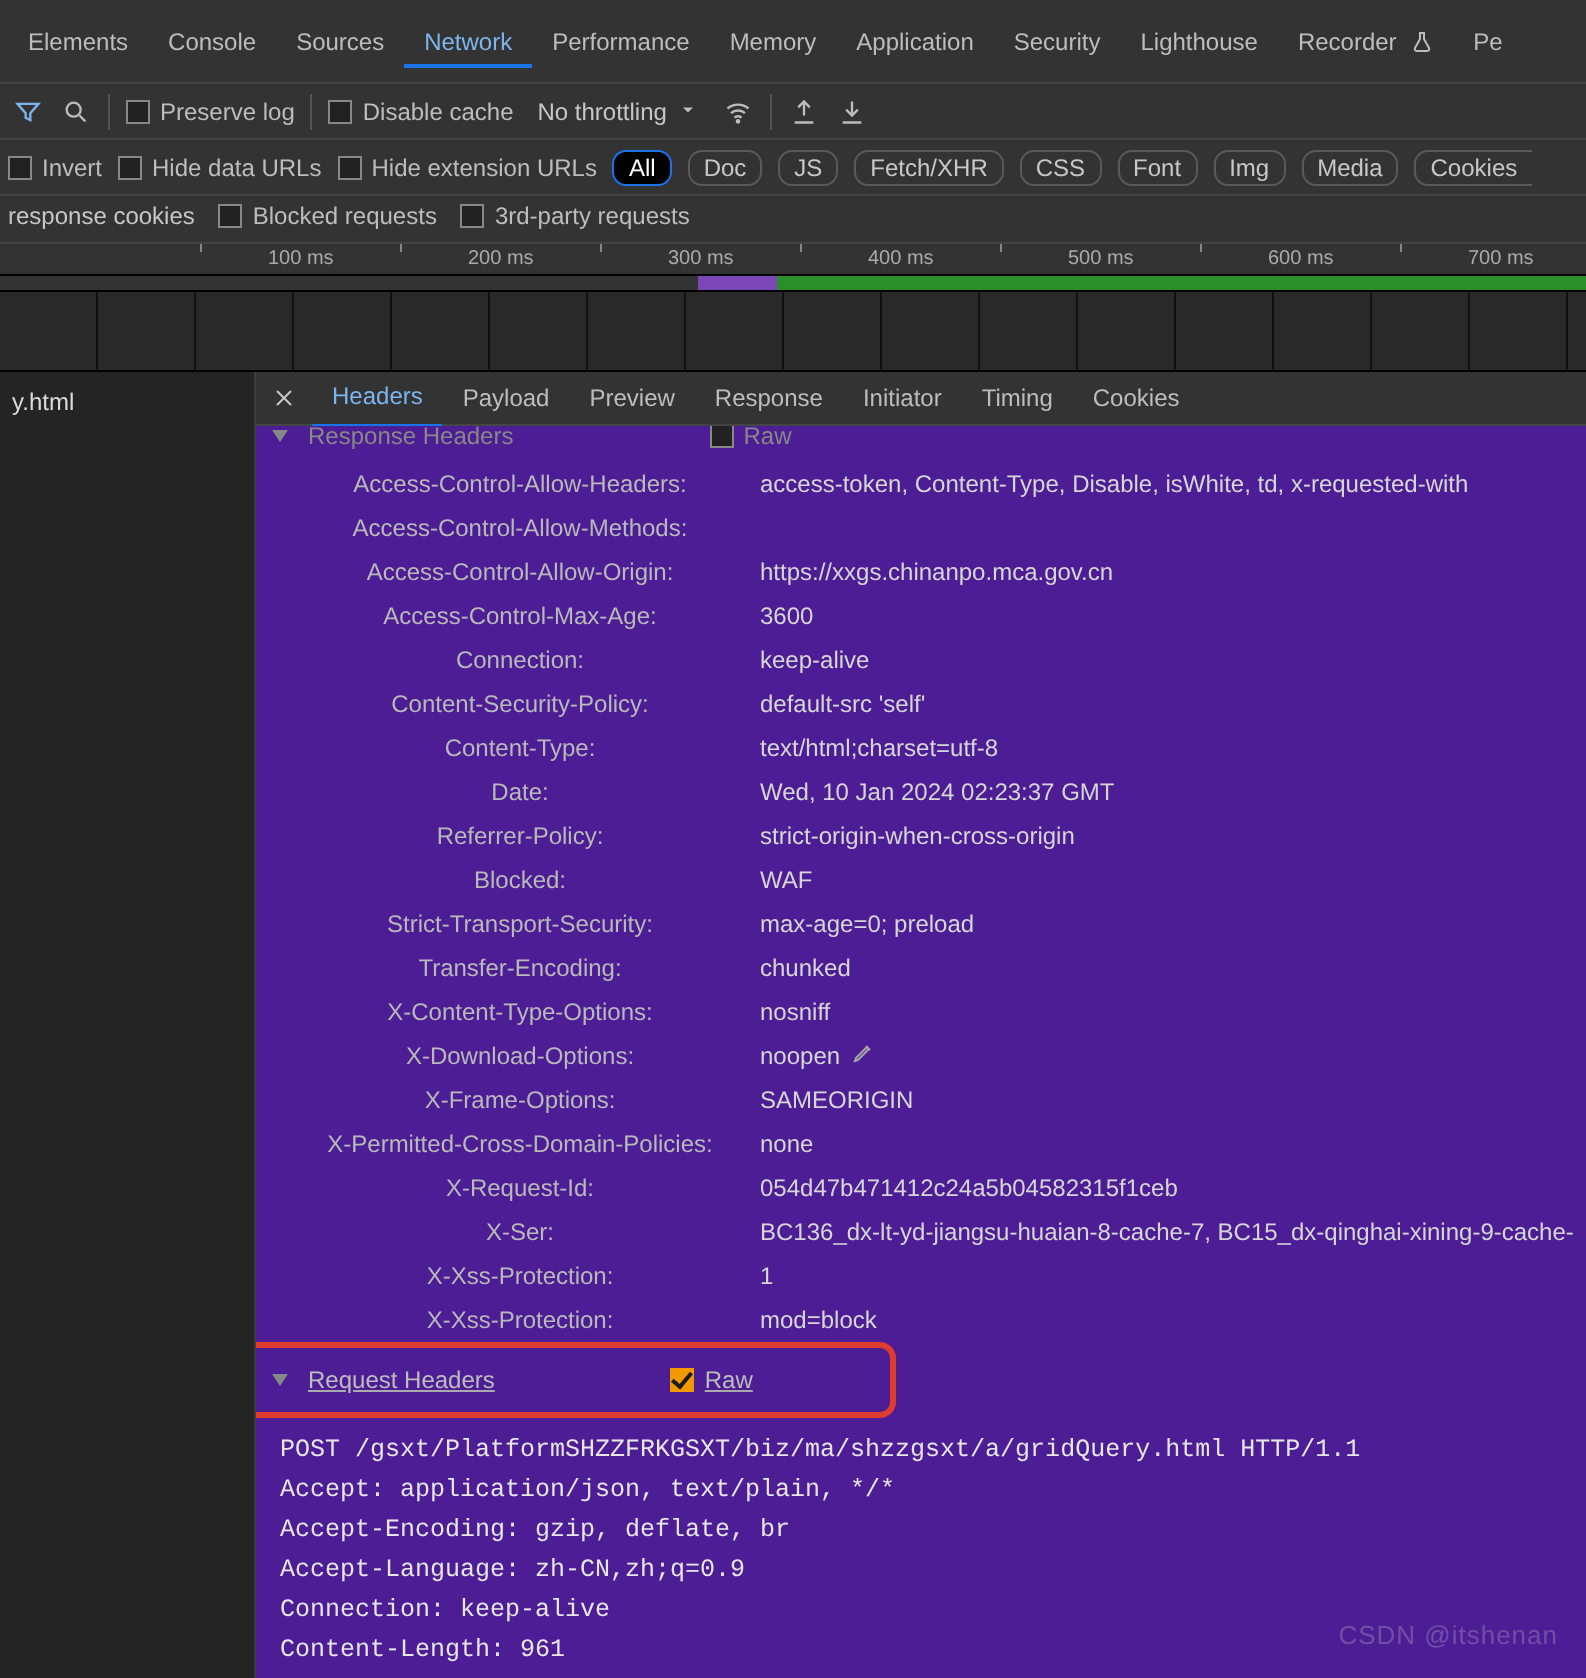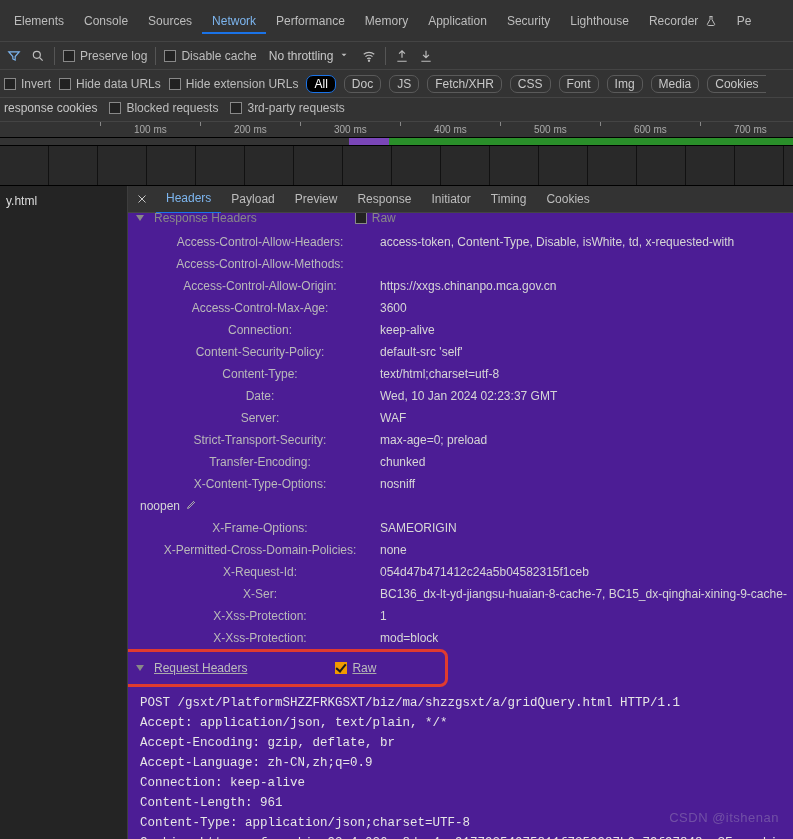--- a/index.html
+++ b/index.html
@@ -440,36 +440,41 @@
           </div>
           <div class="hrow">
             <div class="hkey">Content-Type:</div>
             <div class="hval">text/html;charset=utf-8</div>
           </div>
           <div class="hrow">
             <div class="hkey">Date:</div>
             <div class="hval">Wed, 10 Jan 2024 02:23:37 GMT</div>
           </div>
           <div class="hrow">
-            <div class="hkey">Server:</div>
+            <div class="hkey">Referrer-Policy:</div>
+            <div class="hval">strict-origin-when-cross-origin</div>
+          </div>
+          <div class="hrow">
+            <div class="hkey">Blocked:</div>
             <div class="hval">WAF</div>
           </div>
           <div class="hrow">
             <div class="hkey">Strict-Transport-Security:</div>
             <div class="hval">max-age=0; preload</div>
           </div>
           <div class="hrow">
             <div class="hkey">Transfer-Encoding:</div>
             <div class="hval">chunked</div>
           </div>
           <div class="hrow">
             <div class="hkey">X-Content-Type-Options:</div>
             <div class="hval">nosniff</div>
           </div>
           <div class="hrow">
+            <div class="hkey">X-Download-Options:</div>
             <div class="hval">noopen<span class="pencil"><svg width="12" height="12" viewBox="0 0 24 24" fill="none" stroke="#a8a8a8" stroke-width="2">
                   <path d="M3 21l3-1 11-11-2-2L4 18l-1 3zM14 6l4 4"></path>
                 </svg></span></div>
           </div>
           <div class="hrow">
             <div class="hkey">X-Frame-Options:</div>
             <div class="hval">SAMEORIGIN</div>
           </div>
           <div class="hrow">
             <div class="hkey">X-Permitted-Cross-Domain-Policies:</div>

